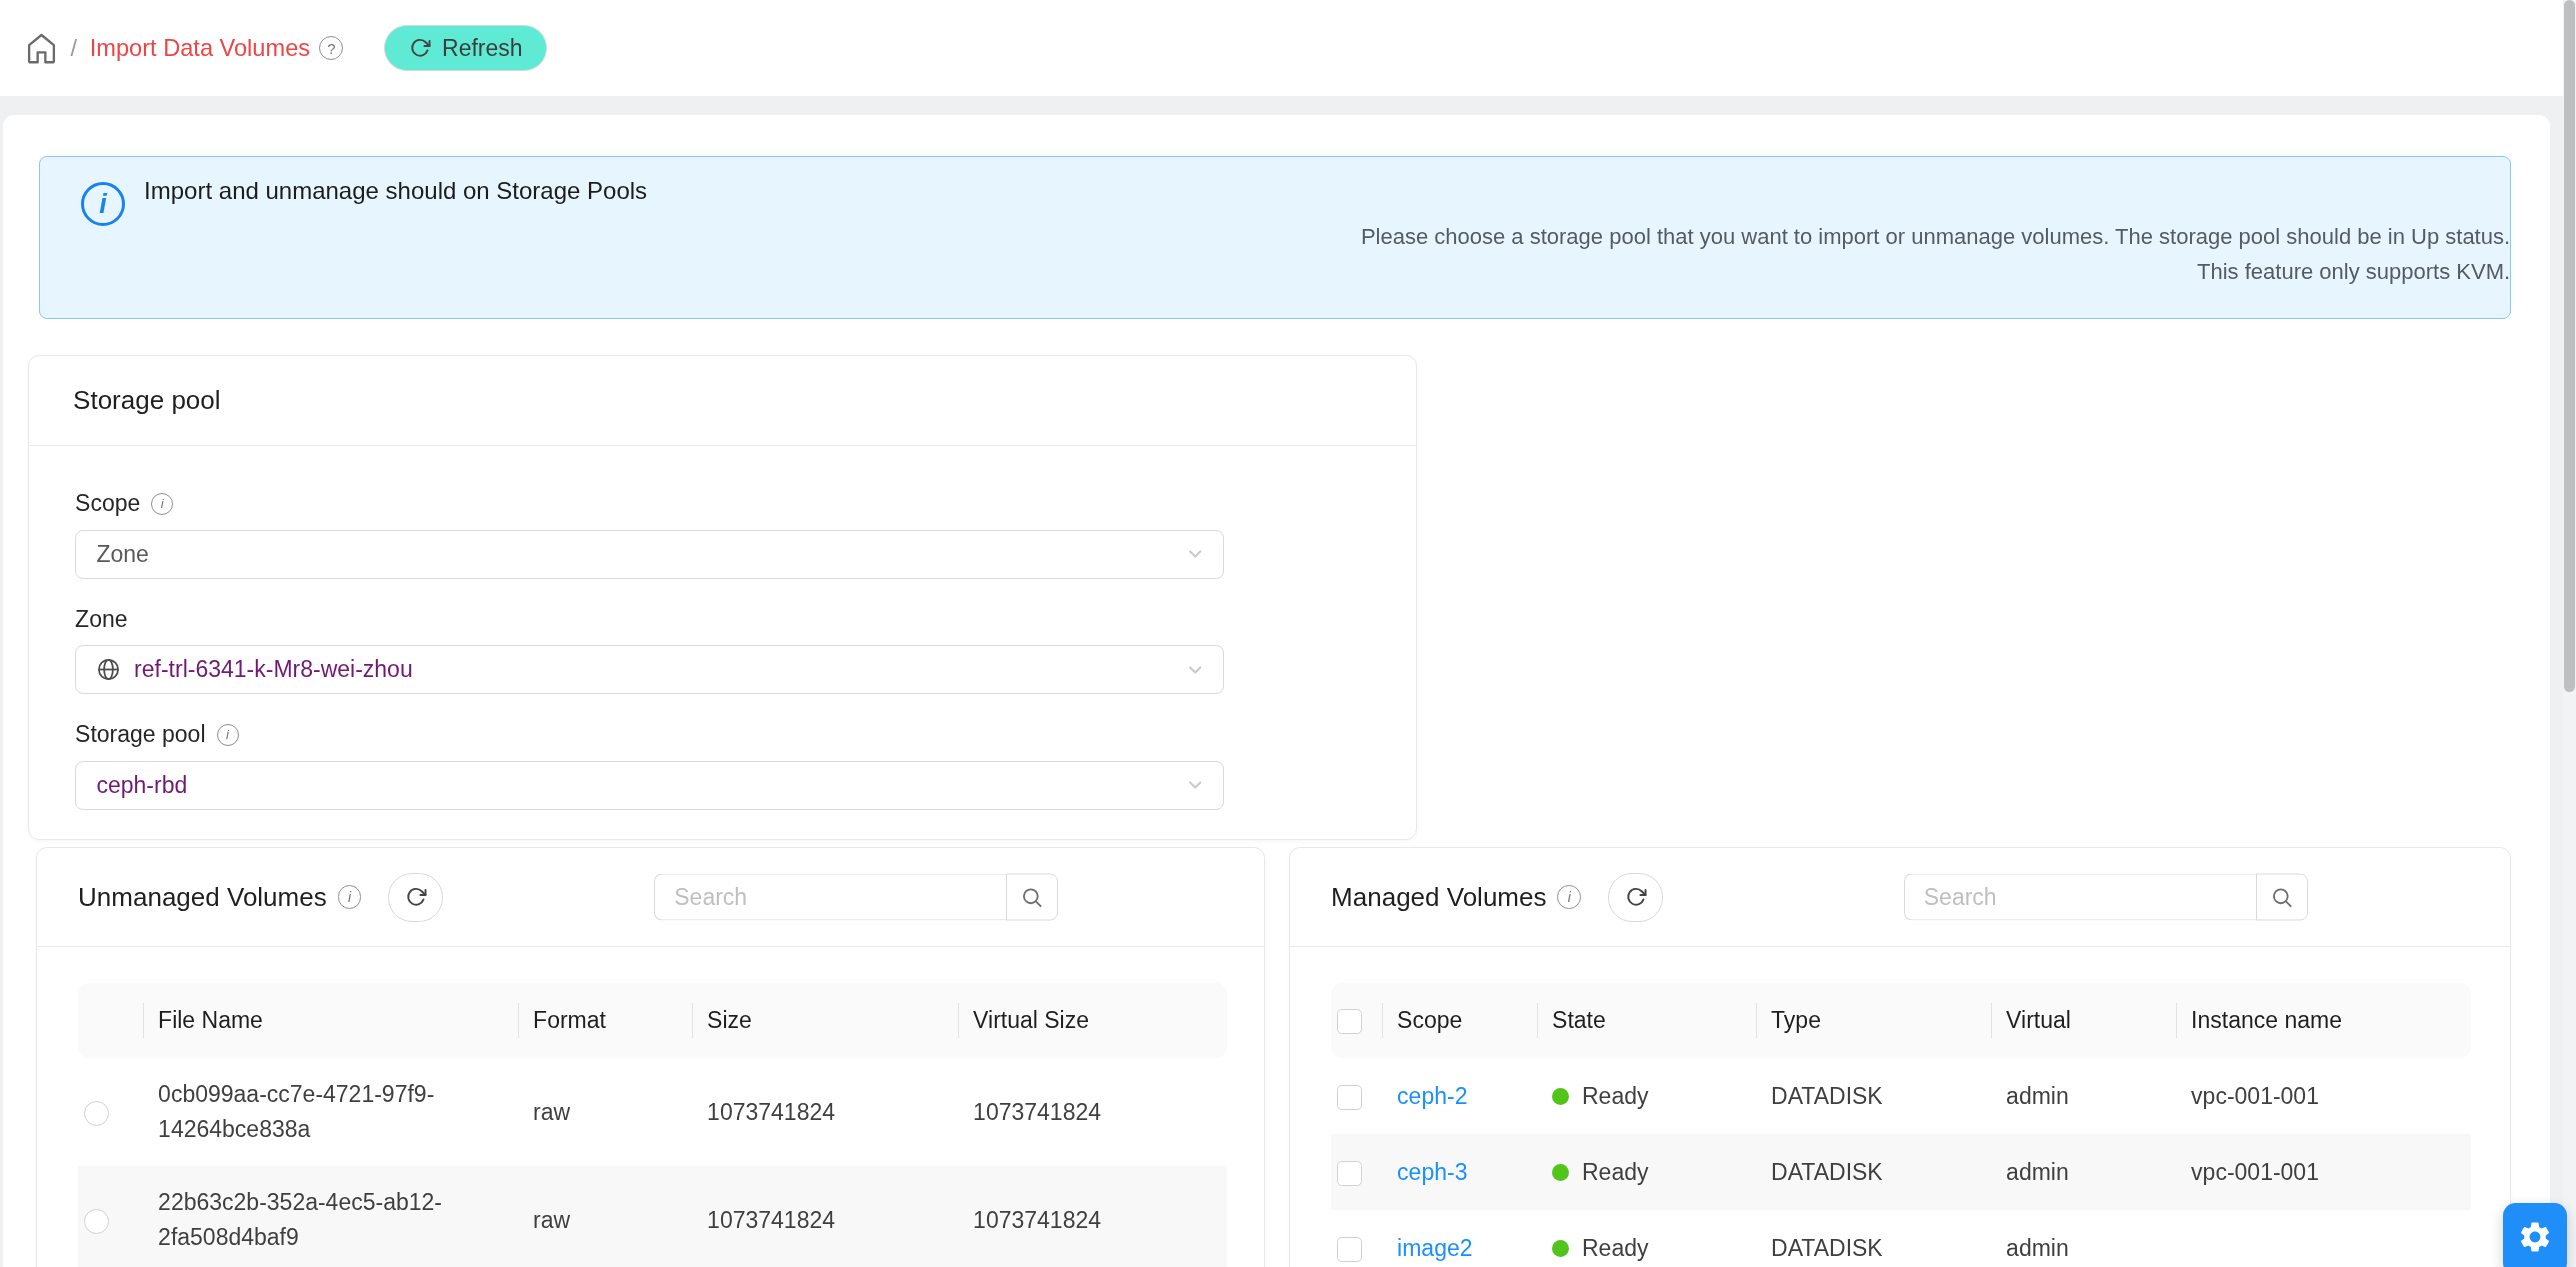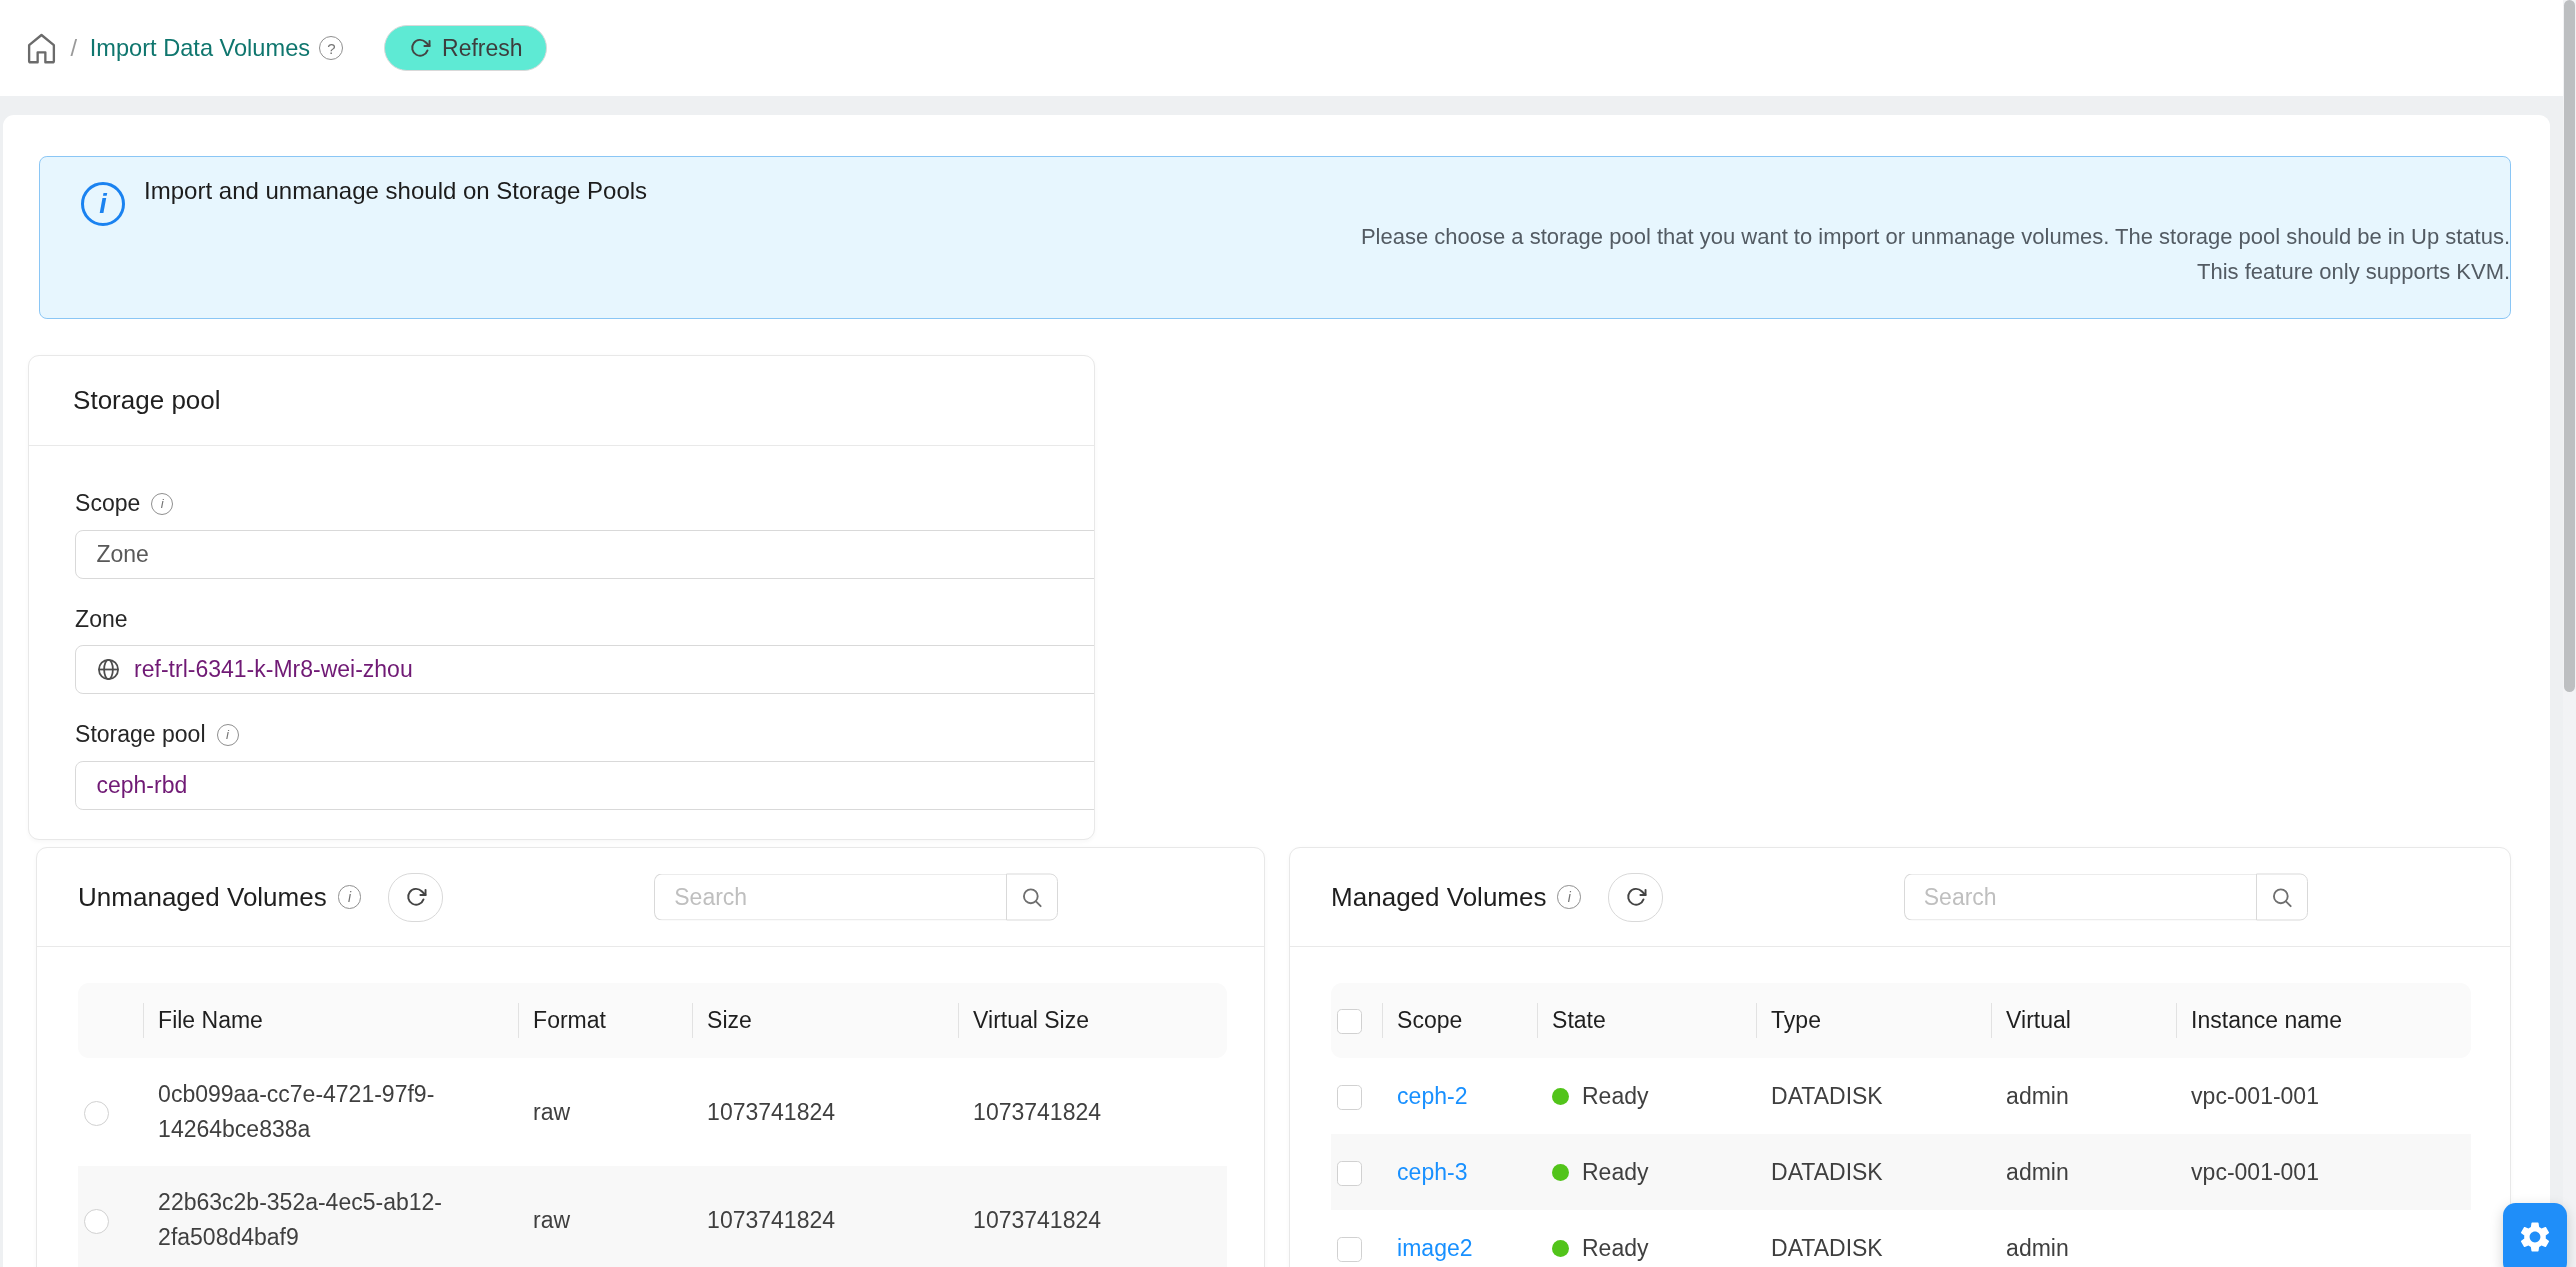--- a/index.html
+++ b/index.html
@@ -12,21 +12,21 @@
   }
   svg { display: block; }
 
   
   .topbar {
     position: absolute; left: 0; top: 0; width: 2563px; height: 96px;
     background: #fff; display: flex; align-items: center; padding-left: 25px;
   }
   .crumb-home { width: 33px; height: 33px; color: #6b6b6b; cursor: pointer; }
   .crumb-sep { margin: 0 12.6px; color: #9a9a9a; font-size: 23.6px; }
-  .crumb-title { font-size: 23.6px; color: #0f766e; }
+  .crumb-title { font-size: 23.6px; color: #ef4444; }
   .help-badge, .info-badge {
     display: inline-flex; align-items: center; justify-content: center;
     width: 24px; height: 24px; border: 1.6px solid #8f8f8f; border-radius: 50%;
     color: #757575; font-size: 15px; line-height: 1; flex: 0 0 auto;
   }
   .help-badge { margin-left: 9.4px; }
   .btn-refresh {
     margin-left: 41px; height: 46px; padding: 0 23.6px;
     border: 0.8px solid #d9d9d9; border-radius: 23px; background: #5eead4;
     display: inline-flex; align-items: center; gap: 11px;
@@ -54,21 +54,21 @@
     border: 3.9px solid #1a82f0; border-radius: 50%; color: #1a82f0;
     display: flex; align-items: center; justify-content: center;
     font-size: 27px; font-weight: bold; font-style: italic;
   }
   .alert-title { margin: 20.4px 0 0 104px; font-size: 24px; color: #1c1c1c; }
   .alert-desc  { margin: 14px 0 0 56px; font-size: 22px; color: #535b63; line-height: 35px; text-align: right; }
 
   
   .card { position: absolute; background: #fff; border: 0.8px solid #e8e8e8; border-radius: 11px;
           box-shadow: 0 1.6px 4.7px rgba(0,0,0,0.03); overflow: hidden; }
-  .sp-card   { left: 25px;   top: 240px; width: 1067px; height: 485px; }
+  .sp-card   { left: 25px;   top: 240px; width: 1389px; height: 485px; }
   .left-card { left: 33px;   top: 732px; width: 1229px; height: 502px; }
   .right-card{ left: 1286px; top: 732px; width: 1222px; height: 502px; }
 
   .card-head {
     position: relative; height: 99px; display: flex; align-items: center;
     padding: 0 38px 0 41px; border-bottom: 0.8px solid #e9e9e9;
   }
   .sp-card .card-head { height: 90px; padding-left: 44px; }
   .card-title { font-size: 26px; font-weight: 500; color: #1f1f1f; }
   .card-head .info-badge { margin-left: 11px; width: 23.6px; height: 23.6px; font-size: 14px; font-style: italic; }

